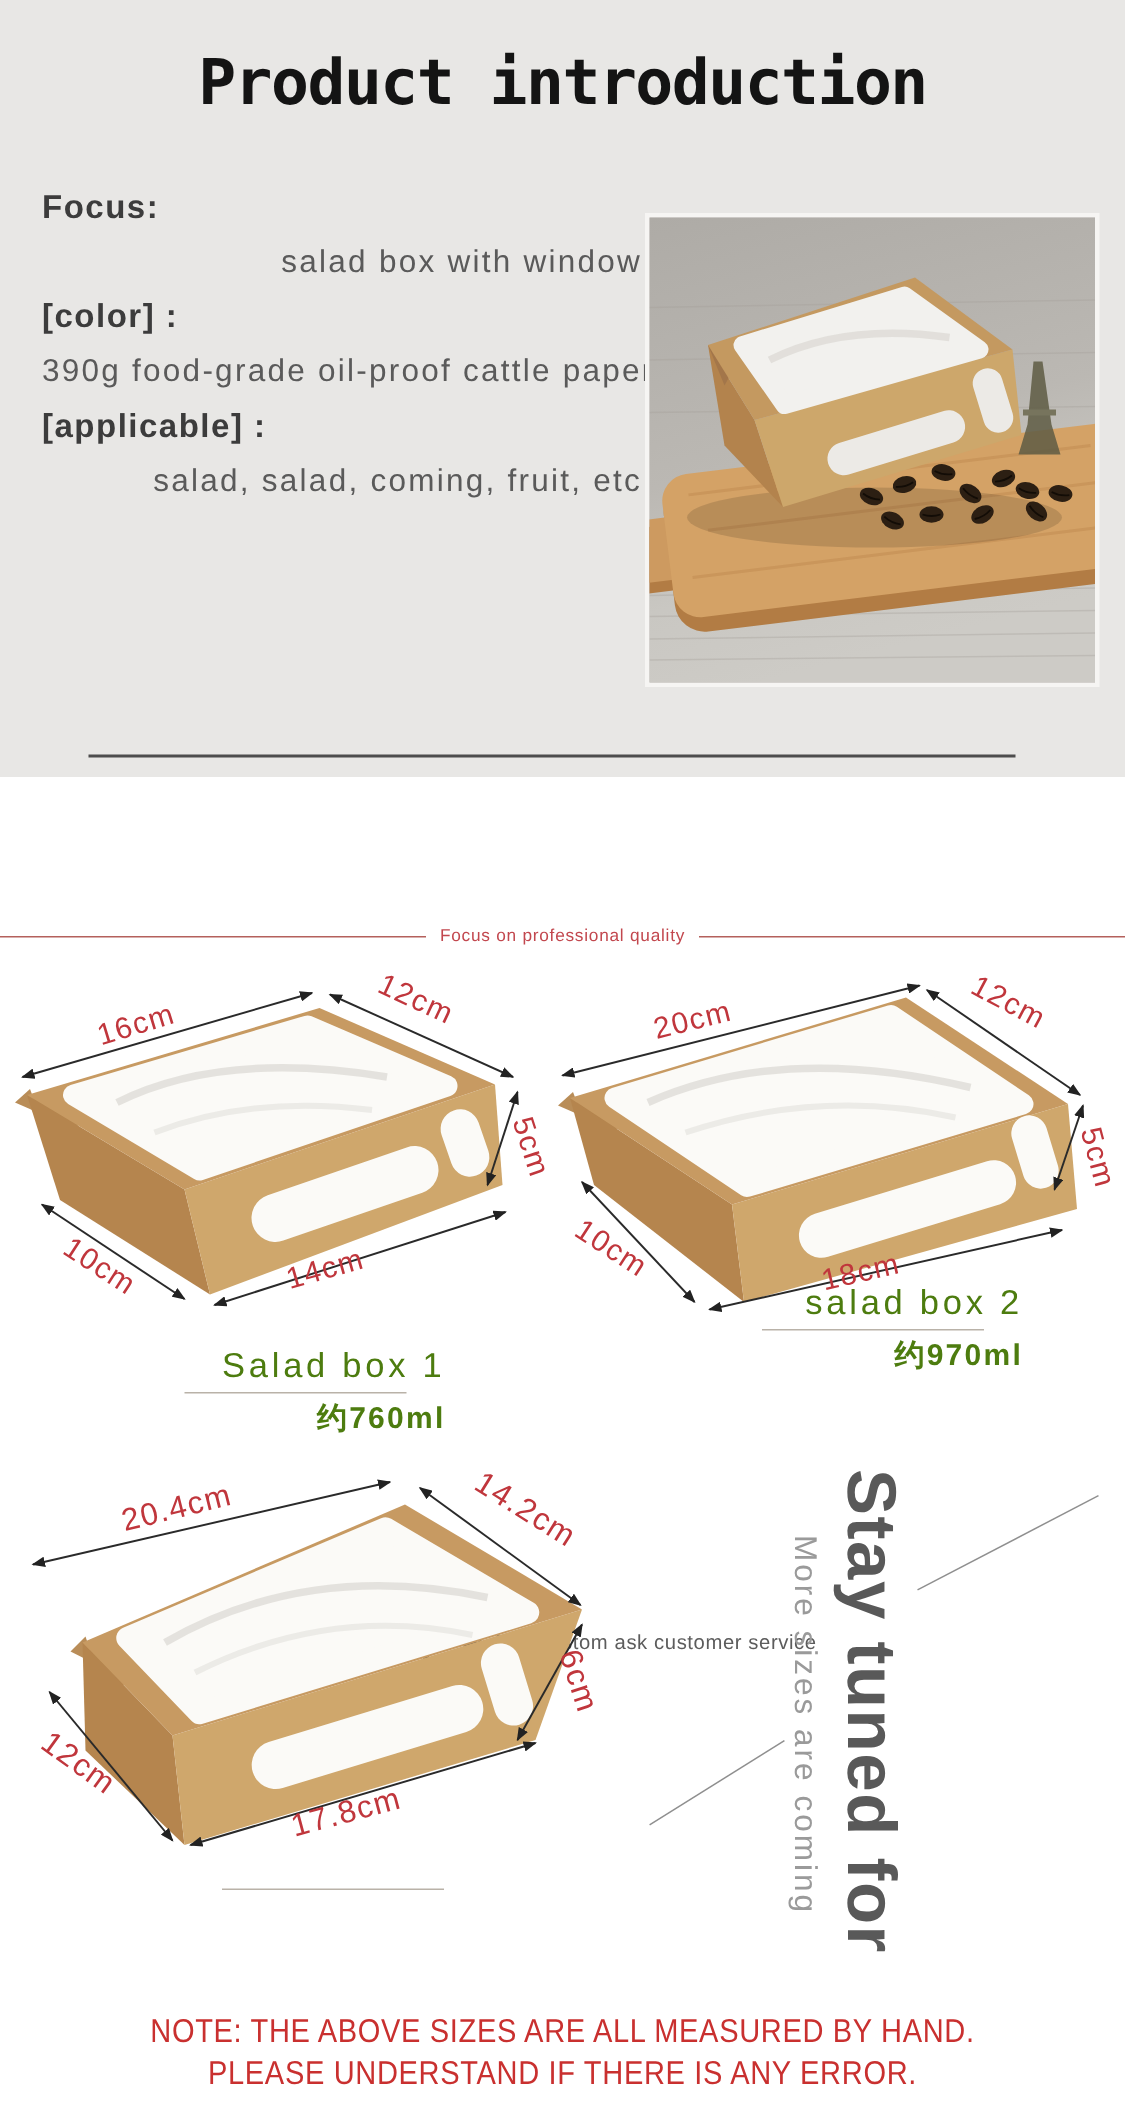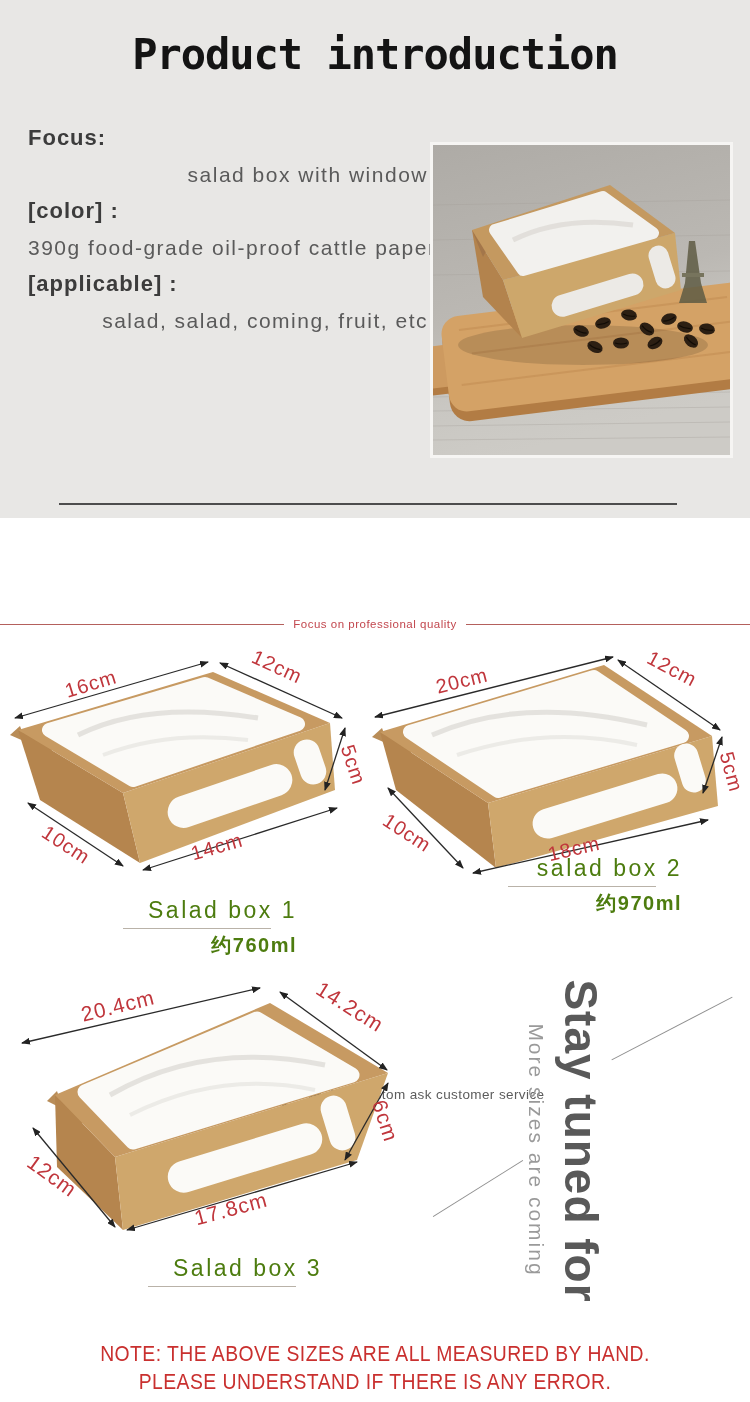--- a/index.html
+++ b/index.html
@@ -312,21 +312,20 @@
       <line x1="28" y1="143" x2="110" y2="242" marker-start="url(#ar3)" marker-end="url(#ar3)"></line>
       <line x1="122" y1="245" x2="352" y2="177" marker-start="url(#ar3)" marker-end="url(#ar3)"></line>
     </g>
   </svg>
   <span class="dim dim3 f3-tl">20.4cm</span>
   <span class="dim dim3 f3-td">14.2cm</span>
   <span class="dim dim3 f3-h">6cm</span>
   <span class="dim dim3 f3-bd">12cm</span>
   <span class="dim dim3 f3-bl">17.8cm</span>
   <div class="figcap cap3">
-    <span class="nm">Salad box 3</span>
     <span class="cln"></span>
   </div>
 
   <span class="stay-title">Stay tuned for</span>
   <span class="stay-sub">More sizes are coming</span>
   <div class="diag diag1"></div>
   <div class="diag diag2"></div>
 
   <div class="note">
     <p>NOTE: THE ABOVE SIZES ARE ALL MEASURED BY HAND.</p>

